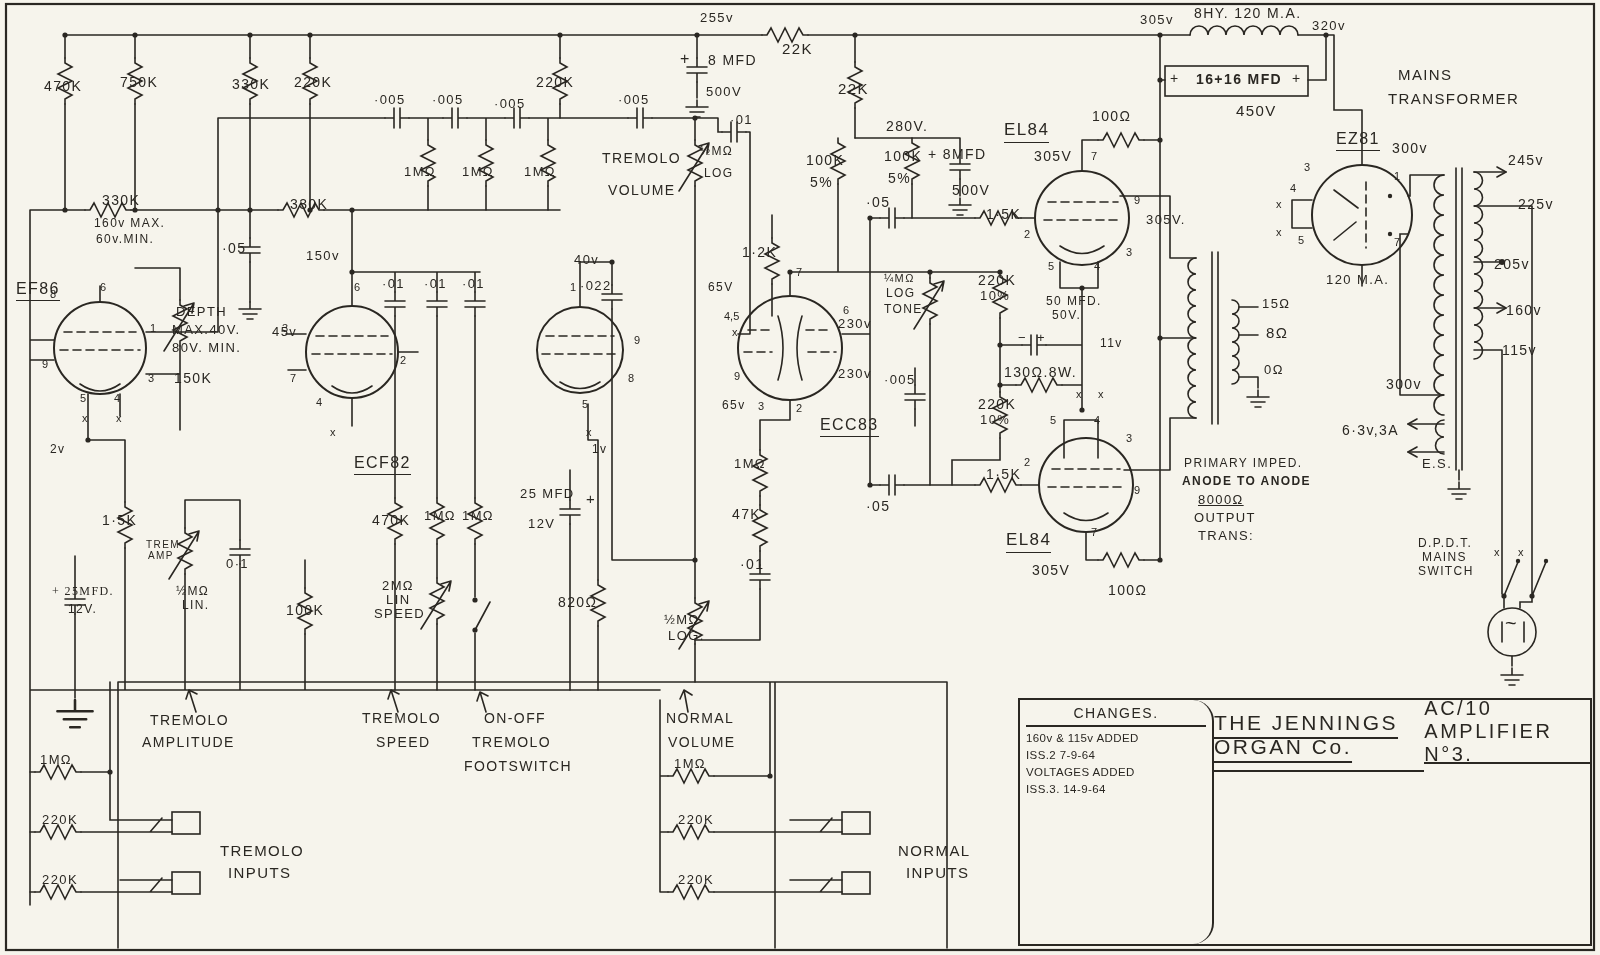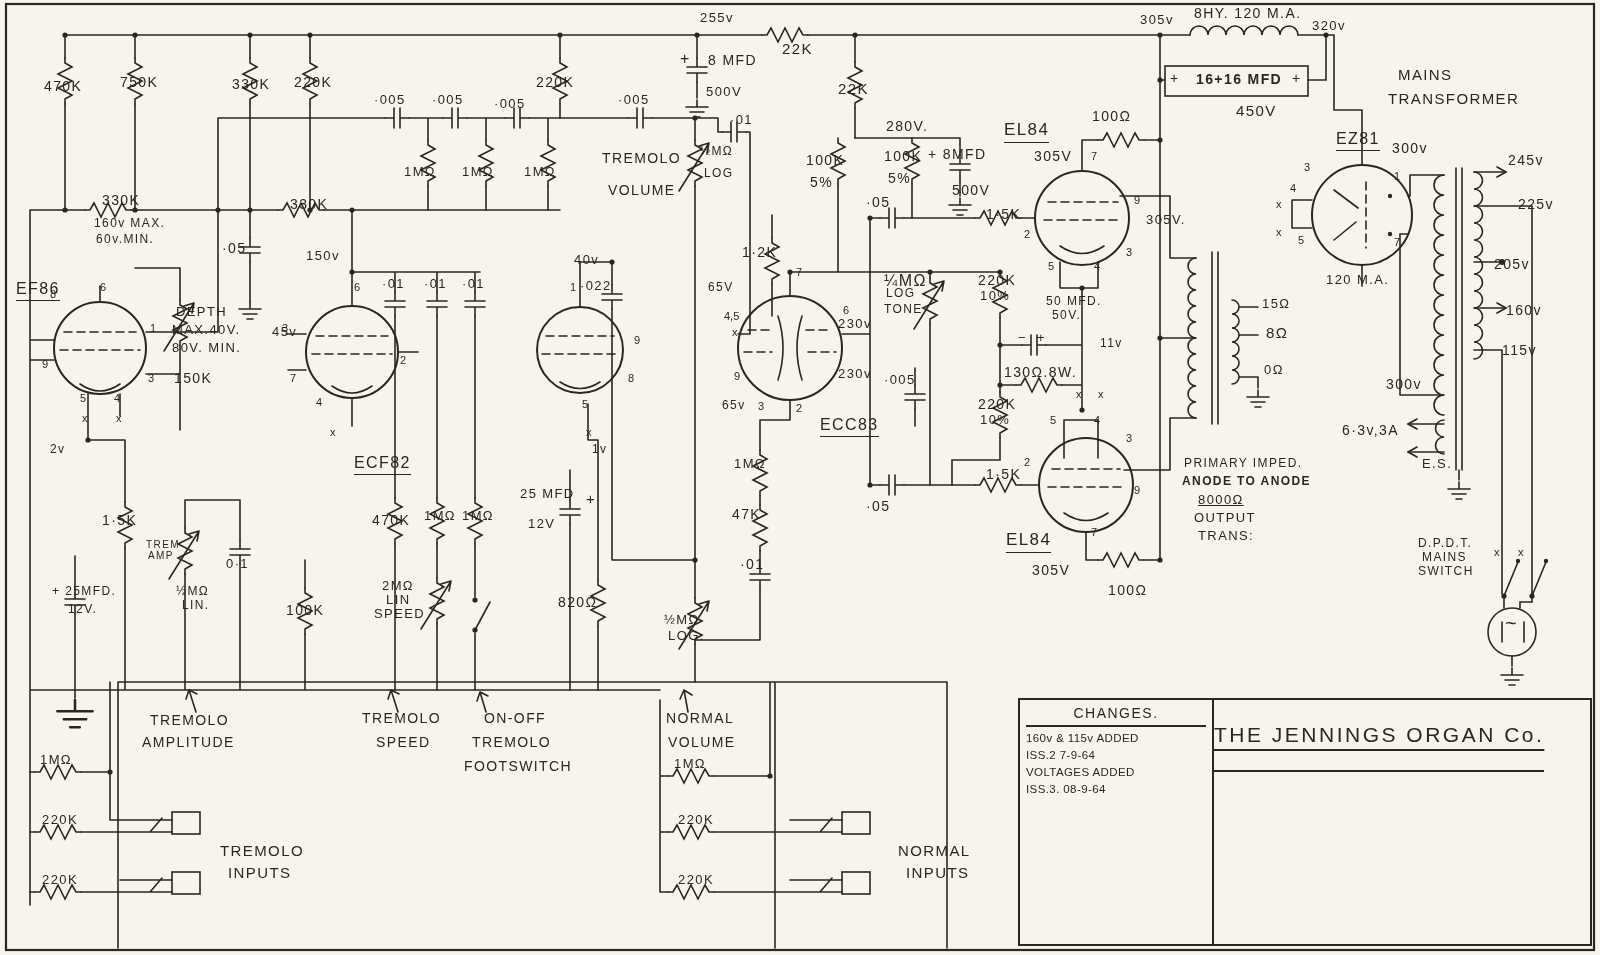--- a/index.html
+++ b/index.html
@@ -5,21 +5,21 @@
   html,body{margin:0;padding:0;background:#d8d5cc;}
   .page{position:relative;width:1600px;height:955px;background:#f6f4ec;overflow:hidden;
         font-family:"Liberation Sans","DejaVu Sans",sans-serif;color:#2a2722;}
   .page svg{position:absolute;left:0;top:0;}
   .labels-layer{position:absolute;left:0;top:0;width:100%;height:100%;pointer-events:none;}
   .lbl{position:absolute;white-space:pre;letter-spacing:1.4px;font-size:13px;color:#2a2722;}
   .lbl.u{border-bottom:1.6px solid #2a2722;padding-bottom:2px;}
   .pin{position:absolute;white-space:pre;font-size:11px;color:#2a2722;}
   .titleblock{position:absolute;left:1018px;top:698px;width:574px;height:248px;
               border:2.5px solid #2a2722;display:flex;background:#f6f4ec;box-sizing:border-box;}
-  .changes{width:194px;border-right:2.5px solid #2a2722;box-sizing:border-box;padding:3px 6px;}
+  .changes{width:194px;border-right:2.5px solid #2a2722;box-sizing:border-box;padding:3px 6px;border-radius:21px;}
   .changes-header{text-align:center;font-size:14px;letter-spacing:1.5px;border-bottom:2px solid #2a2722;padding:2px 0 4px;}
   .changes-row{font-size:11.5px;letter-spacing:.4px;margin-top:5px;white-space:nowrap;}
   .tb-right{flex:1;display:flex;flex-direction:row;}
   .tb-row{border-bottom:2.5px solid #2a2722;display:flex;align-items:center;justify-content:center;letter-spacing:2.5px;box-sizing:border-box;}
   .tb-company{height:72px;font-size:21px;text-decoration:underline;text-underline-offset:7px;}
   .tb-model{height:64px;font-size:20px;}
   .tb-circuit{height:56px;font-size:20px;}
   .tb-date{flex:1;border-bottom:none;font-size:16px;justify-content:flex-start;padding-left:26px;gap:16px;letter-spacing:2px;}
   .sig{font-family:"DejaVu Serif",serif;font-style:italic;font-weight:bold;font-size:24px;letter-spacing:0;}
 </style>
@@ -294,21 +294,21 @@
       <span class="lbl" style="left: 1506px; top: 302px; font-size: 14px;">160v</span>
       <span class="lbl" style="left: 1502px; top: 342px; font-size: 14px;">115v</span>
       <span class="lbl" style="left: 986px; top: 206px; font-size: 14px;">1·5K</span>
       <span class="lbl" style="left: 866px; top: 194px; font-size: 14px;">·05</span>
       <span class="lbl" style="left: 1146px; top: 212px; font-size: 13px;">305V.</span>
       <span class="lbl" style="left: 742px; top: 244px; font-size: 14px;">1·2K</span>
       <span class="lbl" style="left: 708px; top: 280px; font-size: 12px;">65V</span>
       <span class="lbl" style="left: 838px; top: 316px; font-size: 13px;">230v</span>
       <span class="lbl" style="left: 838px; top: 366px; font-size: 13px;">230v</span>
       <span class="lbl" style="left: 722px; top: 398px; font-size: 12px;">65v</span>
-      <span class="lbl" style="left: 884px; top: 272px; font-size: 16px;">¼MΩ</span>
+      <span class="lbl" style="left: 884px; top: 272px; font-size: 11px;">¼MΩ</span>
       <span class="lbl" style="left: 886px; top: 286px; font-size: 12px;">LOG</span>
       <span class="lbl" style="left: 884px; top: 302px; font-size: 12px;">TONE</span>
       <span class="lbl" style="left: 978px; top: 272px; font-size: 14px;">220K</span>
       <span class="lbl" style="left: 980px; top: 288px; font-size: 13px;">10%</span>
       <span class="lbl" style="left: 1046px; top: 294px; font-size: 12px;">50 MFD.</span>
       <span class="lbl" style="left: 1052px; top: 308px; font-size: 12px;">50V.</span>
       <span class="lbl" style="left: 1018px; top: 330px; font-size: 13px;">−  +</span>
       <span class="lbl" style="left: 1100px; top: 336px; font-size: 12px;">11v</span>
       <span class="lbl" style="left: 1004px; top: 364px; font-size: 14px;">130Ω.8W.</span>
       <span class="lbl" style="left: 1262px; top: 296px; font-size: 13px;">15Ω</span>
@@ -352,21 +352,21 @@
       <span class="lbl" style="left: 664px; top: 612px; font-size: 13px;">½MΩ</span>
       <span class="lbl" style="left: 668px; top: 628px; font-size: 13px;">LOG.</span>
       <span class="lbl" style="left: 592px; top: 442px; font-size: 12px;">1v</span>
       <span class="lbl" style="left: 50px; top: 442px; font-size: 12px;">2v</span>
       <span class="lbl" style="left: 102px; top: 512px; font-size: 14px;">1·5K</span>
       <span class="lbl" style="left: 146px; top: 539px; font-size: 10px;">TREM</span>
       <span class="lbl" style="left: 148px; top: 550px; font-size: 10px;">AMP</span>
       <span class="lbl" style="left: 176px; top: 584px; font-size: 12px;">½MΩ</span>
       <span class="lbl" style="left: 182px; top: 598px; font-size: 12px;">LIN.</span>
       <span class="lbl" style="left: 226px; top: 556px; font-size: 13px;">0·1</span>
-      <span class="lbl" style="left: 52px; top: 584px; font-size: 12px;">+ 25MFD.</span>
+      <span class="lbl" style="left: 52px; top: 584px; font-size: 12px; font-family: Liberation Serif, serif;">+ 25MFD.</span>
       <span class="lbl" style="left: 68px; top: 602px; font-size: 12px;">12V.</span>
       <span class="lbl" style="left: 286px; top: 602px; font-size: 14px;">100K</span>
       <span class="lbl" style="left: 150px; top: 712px; font-size: 14px;">TREMOLO</span>
       <span class="lbl" style="left: 142px; top: 734px; font-size: 14px;">AMPLITUDE</span>
       <span class="lbl" style="left: 362px; top: 710px; font-size: 14px;">TREMOLO</span>
       <span class="lbl" style="left: 376px; top: 734px; font-size: 14px;">SPEED</span>
       <span class="lbl" style="left: 484px; top: 710px; font-size: 14px;">ON-OFF</span>
       <span class="lbl" style="left: 472px; top: 734px; font-size: 14px;">TREMOLO</span>
       <span class="lbl" style="left: 464px; top: 758px; font-size: 14px;">FOOTSWITCH</span>
       <span class="lbl" style="left: 666px; top: 710px; font-size: 14px;">NORMAL</span>
@@ -433,20 +433,21 @@
       <span class="pin" style="left: 1494px; top: 546px;">x</span>
       <span class="pin" style="left: 1518px; top: 546px;">x</span>
     </div>
 
   <div class="titleblock">
     <div class="changes">
       <div class="changes-header">CHANGES.</div>
       <div class="changes-row">160v &amp; 115v ADDED</div>
       <div class="changes-row">ISS.2  7-9-64</div>
       <div class="changes-row">VOLTAGES ADDED</div>
-      <div class="changes-row">ISS.3.  08-9-64</div>
+      <div class="changes-row">ISS.3.  14-9-64</div>
     </div>
     <div class="tb-right">
       <div class="tb-row tb-company">THE JENNINGS ORGAN Co.</div>
+      <div class="tb-row tb-model">AC/10 AMPLIFIER N°3.</div>
     </div>
   </div>
 
 </div>
 
 </body></html>

